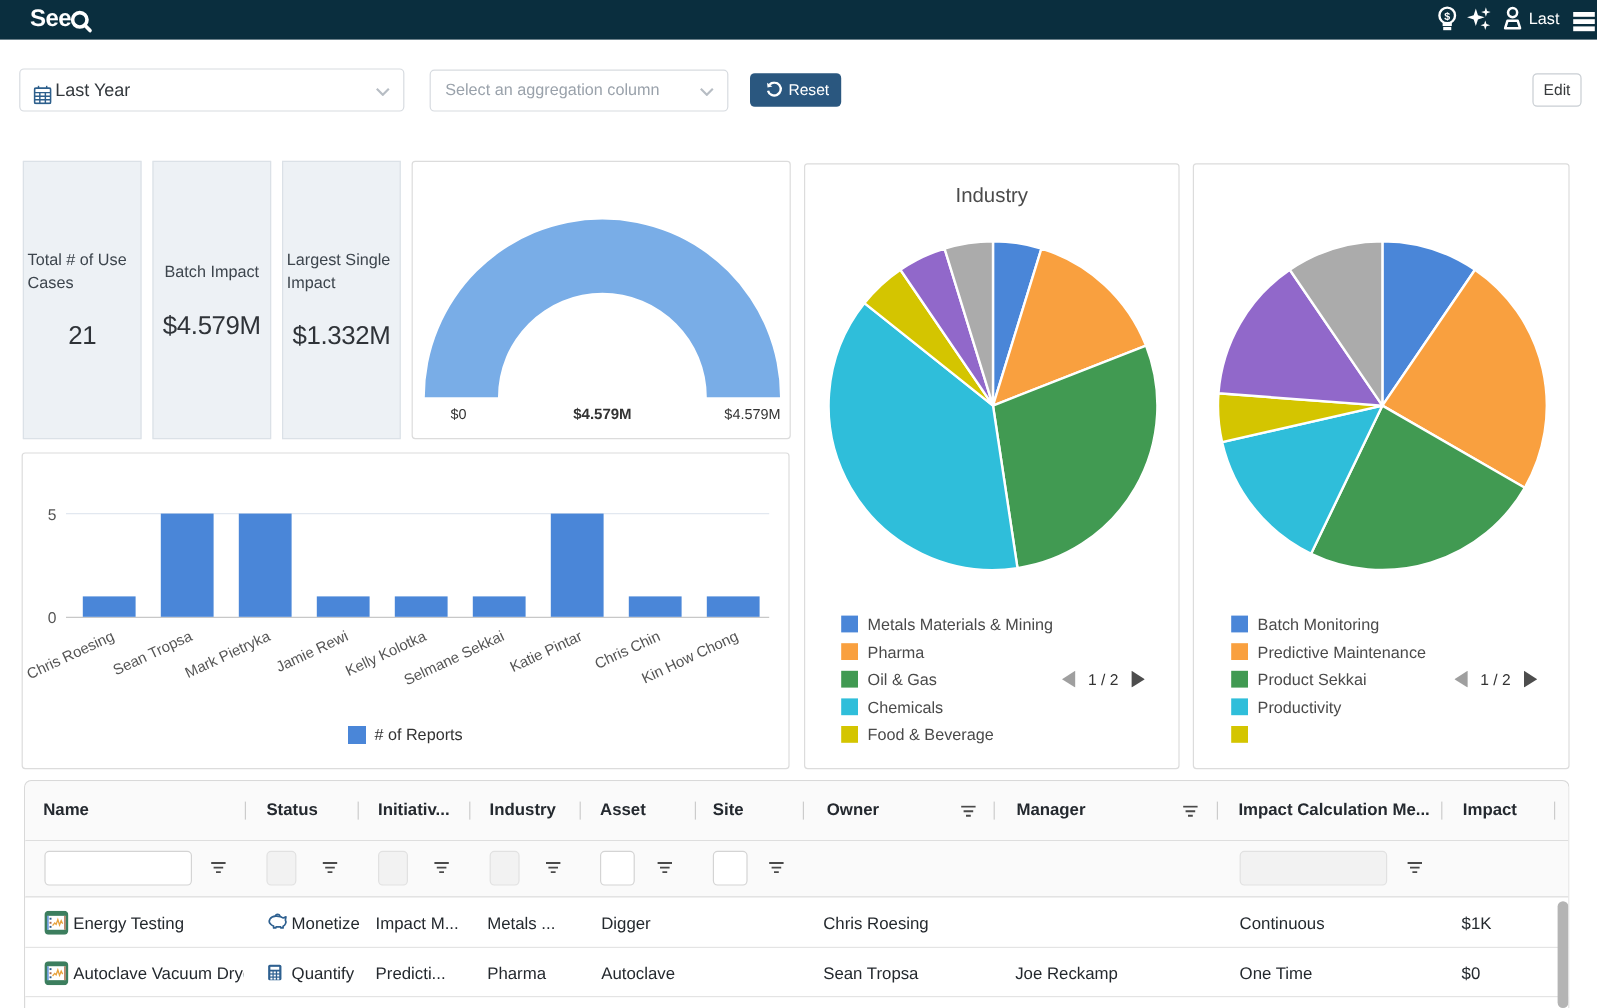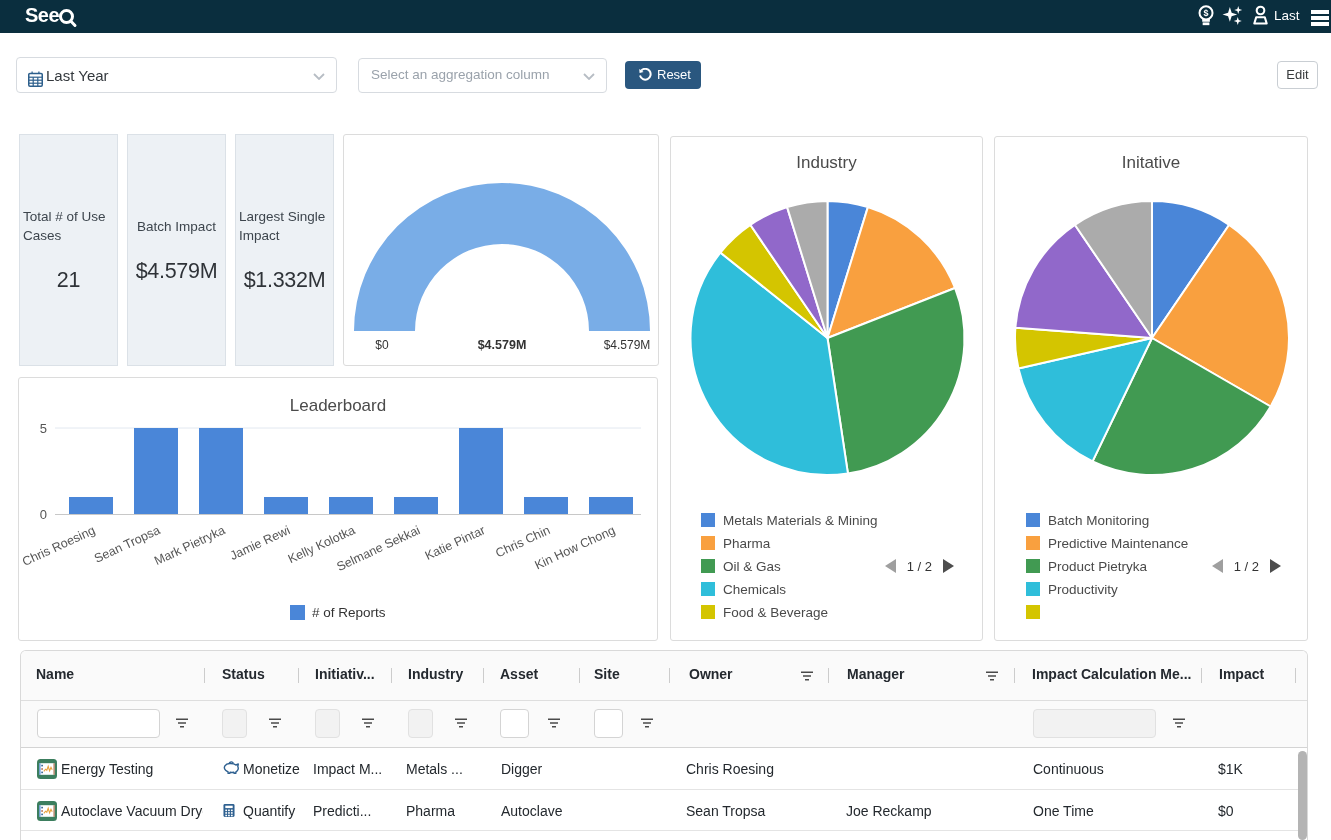--- a/index.html
+++ b/index.html
@@ -150,61 +150,59 @@
     <svg width="12" height="14" viewBox="0 0 12 14" style="vertical-align:-2px">
         <path d="M11 0 L0 7 L11 14 Z" fill="#9f9f9f"></path>
       </svg>
     <span style="margin:0 6px">1 / 2</span>
     <svg width="12" height="14" viewBox="0 0 12 14" style="vertical-align:-2px">
         <path d="M1 0 L12 7 L1 14 Z" fill="#4d4d4d"></path>
       </svg>
   </div>
 </div>
 <div class="card" style="left:994px;top:136px;width:314px;height:505px">
-  <div class="ctitle" style="top:16px">Initative</div>
   <svg class="abs" style="left:0;top:0" width="314" height="360" viewBox="0 0 314 360">
 <path d="M157.0 201.0 L157.00 64.00 A137 137 0 0 1 234.17 87.81 Z" fill="#4a86d8" stroke="#fff" stroke-width="2" stroke-linejoin="round"></path>
 <path d="M157.0 201.0 L234.17 87.81 A137 137 0 0 1 275.65 269.50 Z" fill="#f9a03f" stroke="#fff" stroke-width="2" stroke-linejoin="round"></path>
 <path d="M157.0 201.0 L275.65 269.50 A137 137 0 0 1 97.56 324.43 Z" fill="#419a52" stroke="#fff" stroke-width="2" stroke-linejoin="round"></path>
 <path d="M157.0 201.0 L97.56 324.43 A137 137 0 0 1 23.43 231.49 Z" fill="#2fbeda" stroke="#fff" stroke-width="2" stroke-linejoin="round"></path>
 <path d="M157.0 201.0 L23.43 231.49 A137 137 0 0 1 20.38 190.76 Z" fill="#d4c500" stroke="#fff" stroke-width="2" stroke-linejoin="round"></path>
 <path d="M157.0 201.0 L20.38 190.76 A137 137 0 0 1 79.83 87.81 Z" fill="#9168ca" stroke="#fff" stroke-width="2" stroke-linejoin="round"></path>
 <path d="M157.0 201.0 L79.83 87.81 A137 137 0 0 1 157.00 64.00 Z" fill="#ababab" stroke="#fff" stroke-width="2" stroke-linejoin="round"></path>
   </svg>
   <div class="leg" style="left:31px;top:376px">
       <div class="sw" style="background:#4a86d8"></div>
       <div class="tx">Batch Monitoring</div>
     </div>
   <div class="leg" style="left:31px;top:399px">
       <div class="sw" style="background:#f9a03f"></div>
       <div class="tx">Predictive Maintenance</div>
     </div>
   <div class="leg" style="left:31px;top:422px">
       <div class="sw" style="background:#419a52"></div>
-      <div class="tx">Product Pietryka</div>
+      <div class="tx">Product Sekkai</div>
     </div>
   <div class="leg" style="left:31px;top:445px">
       <div class="sw" style="background:#2fbeda"></div>
       <div class="tx">Productivity</div>
     </div>
   <div class="leg" style="left:31px;top:468px">
       <div class="sw" style="background:#d4c500"></div>
     </div>
   <div class="pager" style="left:217px;top:422px">
     <svg width="12" height="14" viewBox="0 0 12 14" style="vertical-align:-2px">
         <path d="M11 0 L0 7 L11 14 Z" fill="#9f9f9f"></path>
       </svg>
     <span style="margin:0 6px">1 / 2</span>
     <svg width="12" height="14" viewBox="0 0 12 14" style="vertical-align:-2px">
         <path d="M1 0 L12 7 L1 14 Z" fill="#4d4d4d"></path>
       </svg>
   </div>
 </div>
 <div class="card" style="left:18px;top:377px;width:640px;height:264px">
-  <div class="ctitle" style="top:18px">Leaderboard</div>
   <svg class="abs" style="left:0;top:0" width="638" height="262" viewBox="0 0 638 262">
     <line x1="36" y1="50" x2="622" y2="50" stroke="#e2e8f0" stroke-width="1"></line>
     <line x1="36" y1="136.5" x2="622" y2="136.5" stroke="#c8c8c8" stroke-width="1"></line>
     <text x="28" y="55" text-anchor="end" font-size="13" fill="#555">5</text>
     <text x="28" y="141" text-anchor="end" font-size="13" fill="#555">0</text>
     <g fill="#4a86d8">
       <rect x="50" y="119" width="44" height="17"></rect>
       <rect x="115" y="50" width="44" height="86"></rect>
       <rect x="180" y="50" width="44" height="86"></rect>
       <rect x="245" y="119" width="44" height="17"></rect>

